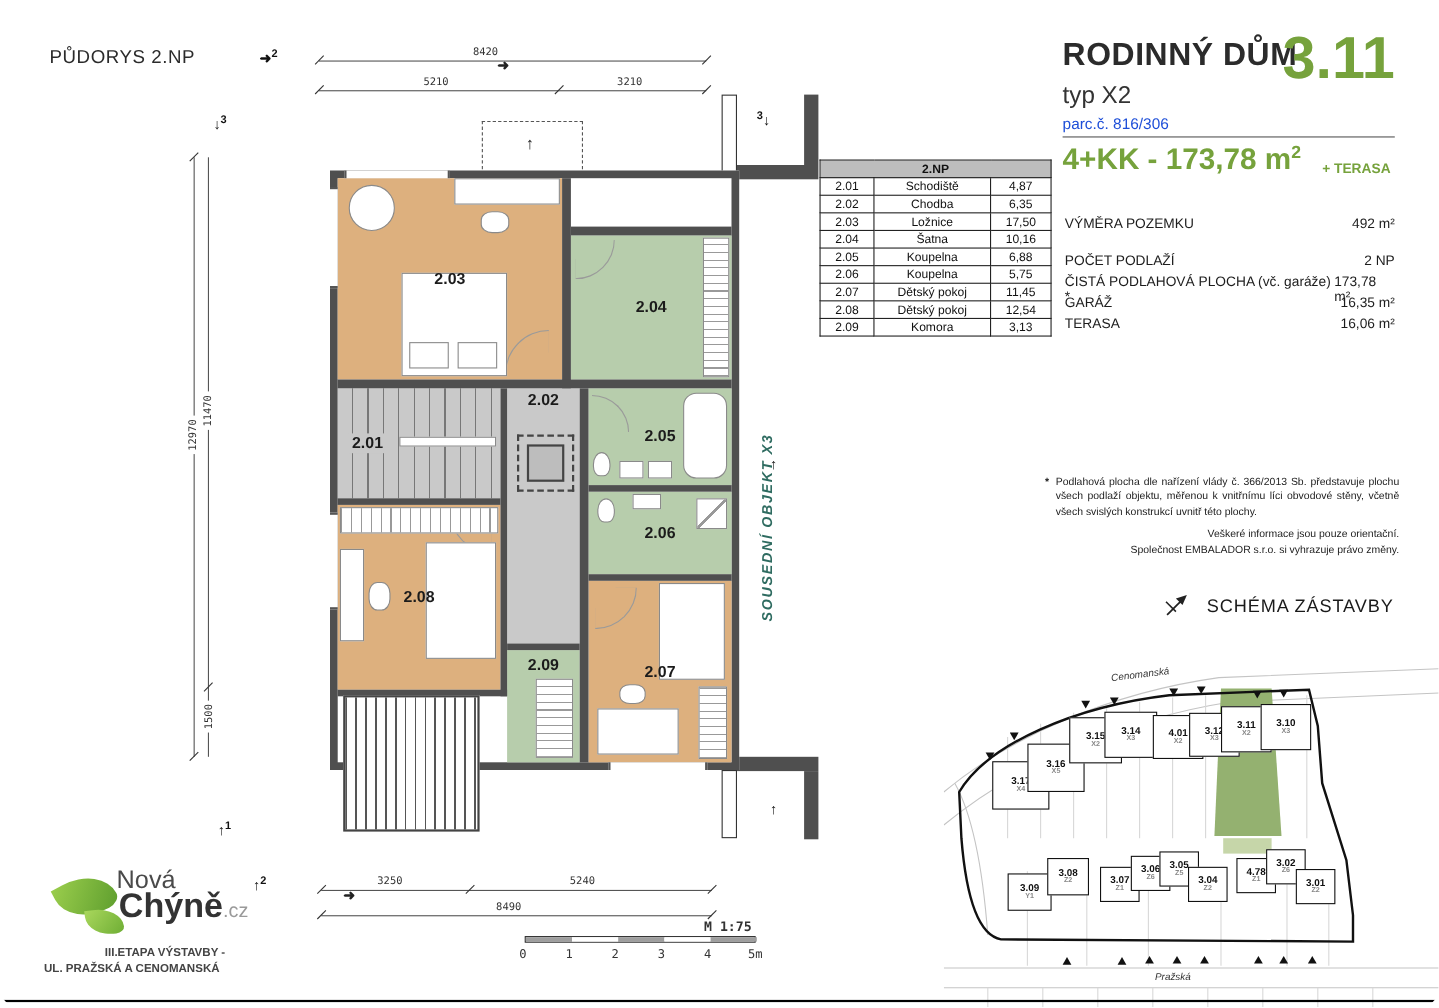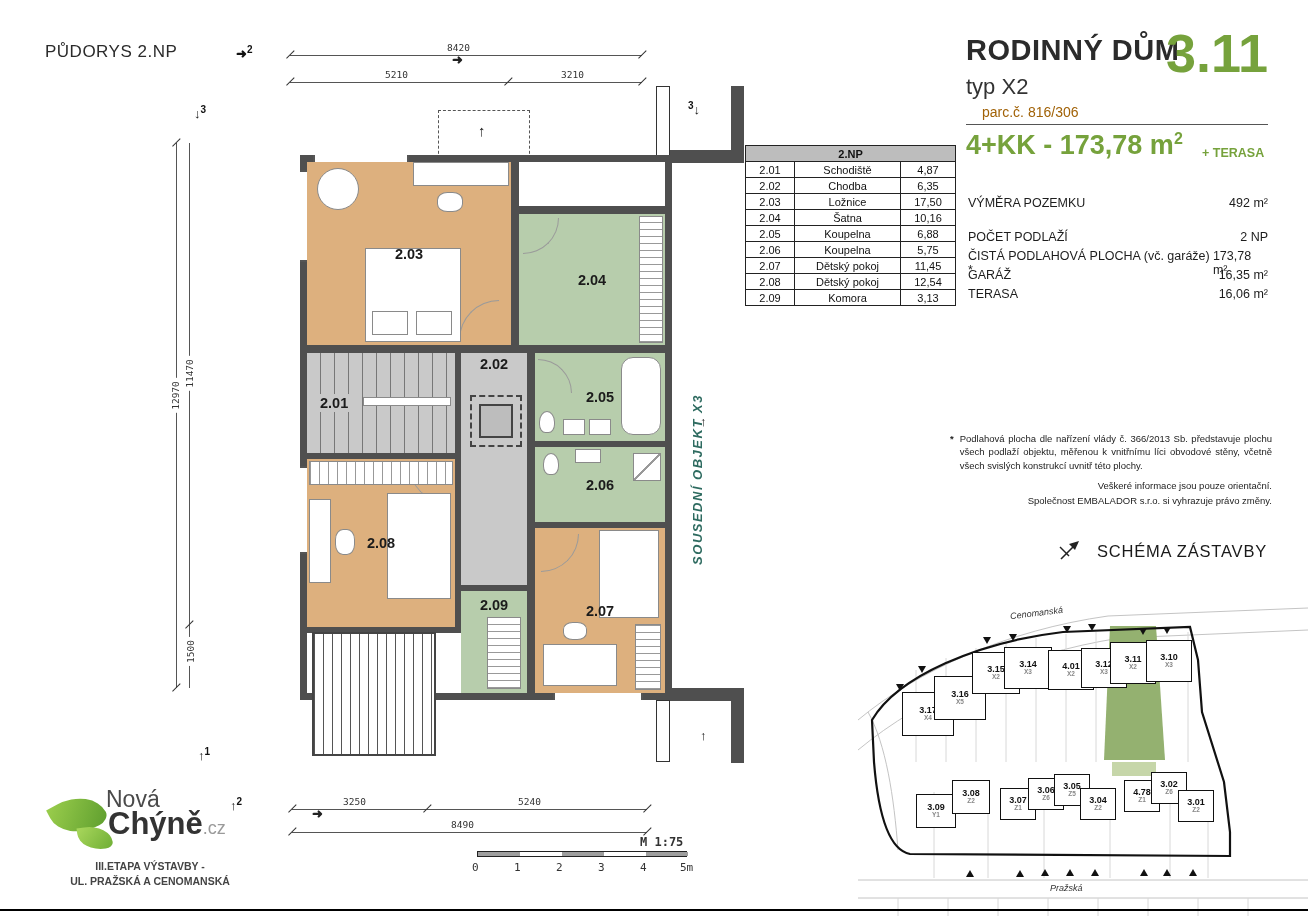--- a/index.html
+++ b/index.html
@@ -1,17 +1,17 @@
 <!DOCTYPE html>
 <html><head>
 <meta charset="utf-8">
 <style>
   html,body{margin:0;padding:0;background:#fff;}
   #page{position:relative;width:1308px;height:916px;background:#fff;overflow:hidden;
-        font-family:"Liberation Sans",sans-serif;color:#222;}
+        font-family:"Liberation Sans",sans-serif;color:#222;border-radius:18px;}
   .abs{position:absolute;box-sizing:border-box;}
   
   #plan{position:absolute;left:300px;top:155px;width:372px;height:545px;
         border:7px solid #4F4F4F;background:#fff;box-sizing:border-box;}
   .room{position:absolute;display:flex;align-items:center;justify-content:center;box-sizing:border-box;}
   .rlabel{font-weight:bold;font-size:14.5px;color:#1b1b1b;z-index:3;}
   .tan{background:#DDB07E;} .grn{background:#B7CDAC;} .gry{background:#C9C9C9;}
   .wall{position:absolute;background:#4F4F4F;}
   .furn{position:absolute;background:#fff;border:1px solid #8a8a8a;box-sizing:border-box;z-index:2;}
   .hatchV{background:#fff repeating-linear-gradient(90deg,#999 0 1px,transparent 1px 9px);}
@@ -51,21 +51,21 @@
 </head>
 <body>
 
 <div id="page">
 
   <div class="abs" style="left:45px;top:42px;font-size:17px;letter-spacing:.5px;color:#2b2b2b;">PŮDORYS 2.NP</div>
 
   <div class="dimlineH abs" style="left:290px;top:55px;width:352px;"></div>
   <div class="tick" style="left:285px;top:54px;"></div>
   <div class="tick" style="left:637px;top:54px;"></div>
-  <div class="dimlbl dimfont" style="left:444px;top:42px;">8420</div>
+  <div class="dimlbl dimfont" style="left:427px;top:42px;">8420</div>
 
   <div class="dimlineH abs" style="left:290px;top:82px;width:352px;"></div>
   <div class="tick" style="left:285px;top:81px;"></div>
   <div class="tick" style="left:503px;top:81px;"></div>
   <div class="tick" style="left:637px;top:81px;"></div>
   <div class="dimlbl dimfont" style="left:382px;top:69px;">5210</div>
   <div class="dimlbl dimfont" style="left:558px;top:69px;">3210</div>
   <span class="abs" style="left:452px;top:52px;font-size:13px;font-weight:bold;">➜</span>
 
   <div class="smk" style="left:236px;top:44px;">➜<span class="mn">2</span></div>
@@ -265,21 +265,21 @@
           <td>2.09</td>
           <td>Komora</td>
           <td>3,13</td>
         </tr>
   </tbody>
     </table>
 
   <div class="abs" style="left:966px;top:34px;font-size:29px;font-weight:600;letter-spacing:.5px;color:#2b2b2b;">RODINNÝ DŮM</div>
   <div class="abs green" style="left:1138px;top:22px;width:130px;font-size:54px;font-weight:bold;text-align:right;">3.11</div>
   <div class="abs" style="left:966px;top:74px;font-size:22px;color:#333;">typ X2</div>
-  <div class="abs" style="left:966px;top:104px;font-size:14px;color:#a16207;margin-left:16px;">parc.č. 816/306</div>
+  <div class="abs" style="left:966px;top:104px;font-size:14px;color:#1d4ed8;">parc.č. 816/306</div>
   <div class="abs" style="left:966px;top:124px;width:302px;border-top:1.5px solid #555;"></div>
   <div class="abs green" style="left:966px;top:130px;font-size:27px;font-weight:bold;">
     <span>4+KK - 173,78 m</span><sup style="font-size:16px;">2</sup>
   </div>
   <div class="abs green" style="left:1202px;top:146px;font-size:12.5px;font-weight:bold;">+ TERASA</div>
 
   <div class="abs specrow" style="left:968px;top:196px;width:300px;">
     <span>VÝMĚRA POZEMKU</span>
     <span>492 m²</span>
   </div>
@@ -459,17 +459,17 @@
   </div>
 
   <div class="abs" style="left:40px;top:780px;width:230px;height:120px;">
     <div class="leaf" style="left:12px;top:16px;width:52px;height:38px;background:linear-gradient(135deg,#9ACD4C,#5E9E2E);transform:rotate(-28deg);"></div>
     <div class="leaf" style="left:38px;top:46px;width:34px;height:24px;background:linear-gradient(135deg,#A9D75C,#6FAE35);transform:rotate(-8deg);"></div>
     <div class="abs" style="left:66px;top:6px;font-size:23px;color:#4a4a4a;">Nová</div>
     <div class="abs" style="left:68px;top:26px;">
       <span style="font-size:31px;font-weight:bold;color:#333;">Chýně</span><span style="font-size:18px;color:#9a9a9a;">.cz</span>
     </div>
     <div class="abs" style="left:0;top:80px;width:220px;text-align:center;font-size:10.5px;font-weight:bold;color:#444;">III.ETAPA VÝSTAVBY -</div>
-    <div class="abs" style="left:0;top:95px;width:220px;text-align:center;font-size:10.5px;font-weight:bold;color:#444;">UL. PRAŽSKÁ A CENOMANSKÁ</div>
+    <div class="abs" style="left:0;top:95px;width:220px;text-align:left;font-size:10.5px;font-weight:bold;color:#444;">UL. PRAŽSKÁ A CENOMANSKÁ</div>
   </div>
 
   <div class="abs" style="left:0;top:909px;width:1308px;height:2px;background:#000;"></div>
 </div>
 
 </body></html>

